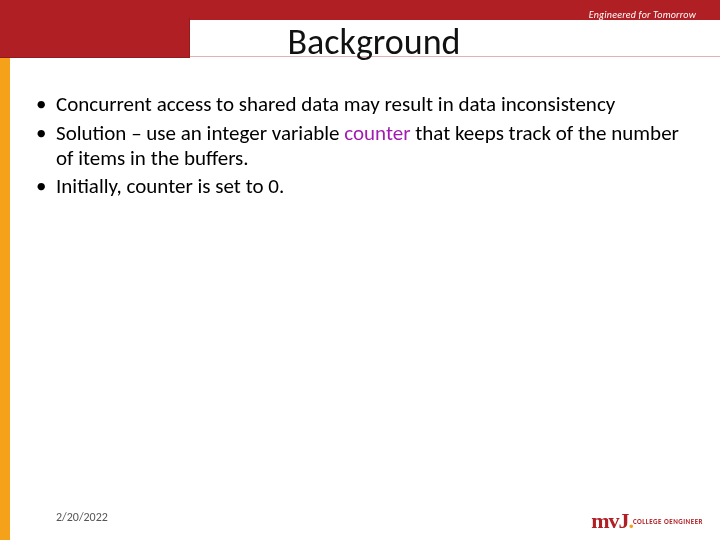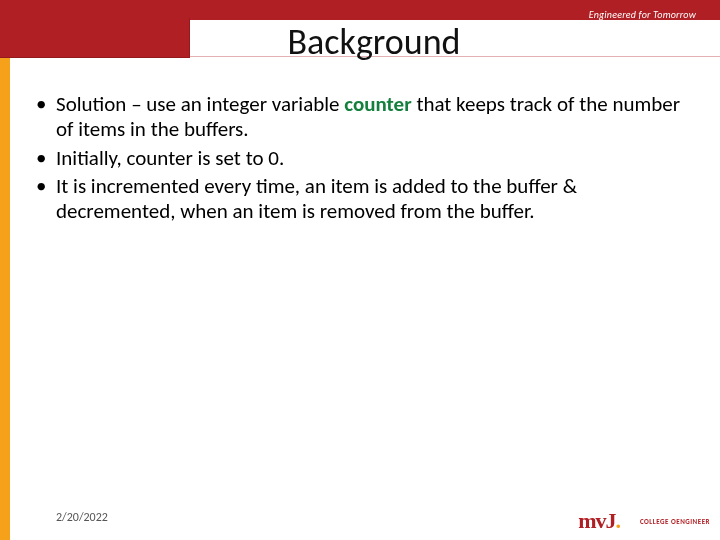--- a/index.html
+++ b/index.html
@@ -52,29 +52,29 @@
     position:relative;
     padding-left:22px;
     margin:0 0 4px 0;
   }
   ul.bullets>li:before{
     content:"•";
     position:absolute;left:2px;top:0;
     font-size:21px;color:#000;
   }
   .counter-word{
-    color:#15803d;font-weight:700;
+    color:#a21caf;font-weight:400;
   }
   .footer-date{
     position:absolute;left:56px;bottom:16px;
     font-size:12px;color:#555;
   }
   .logo{
-    position:absolute;right:10px;bottom:6px;
-    display:flex;align-items:center;gap:20px;justify-content:flex-end;
+    position:absolute;right:17px;bottom:6px;
+    display:flex;align-items:center;gap:0;justify-content:flex-end;
   }
   .logo-mark{
     font-weight:800;font-size:22px;color:#b01f24;
     font-family:Georgia,"Times New Roman",serif;
     letter-spacing:-1px;
   }
   .logo-dot{
     color:#f5a11a;
   }
   .logo-text{
@@ -89,23 +89,23 @@
 <div class="top-red-bar"></div>
 <div class="tagline">Engineered for Tomorrow</div>
 <div class="red-block"></div>
 <div class="thin-line"></div>
 <div class="orange-strip"></div>
 
 <div class="title">Background</div>
 
 <div class="content">
   <ul class="bullets">
+    <li><span>Concurrent access to shared data may result in data inconsistency</span></li>
     <li><span>Solution – use an integer variable </span><span class="counter-word">counter</span><span> that keeps track of the number of  items in the buffers.</span></li>
     <li><span> Initially, counter  is set to 0.</span></li>
-    <li><span>It is incremented every time, an item is added to the buffer &amp; decremented, when an item is removed from the buffer.</span></li>
   </ul>
 </div>
 
 <div class="footer-date">2/20/2022</div>
 
 <div class="logo">
   <span class="logo-mark"><span>mvJ</span><span class="logo-dot">.</span></span>
   <span class="logo-text">
     <span>COLLEGE O</span>
     <span>ENGINEER</span>

